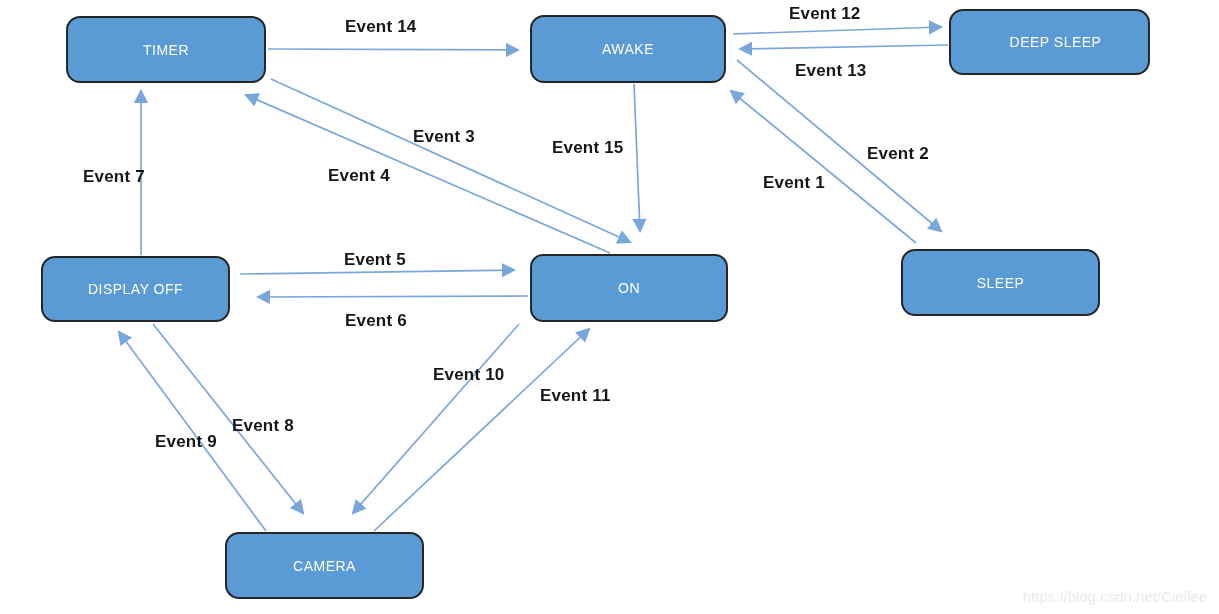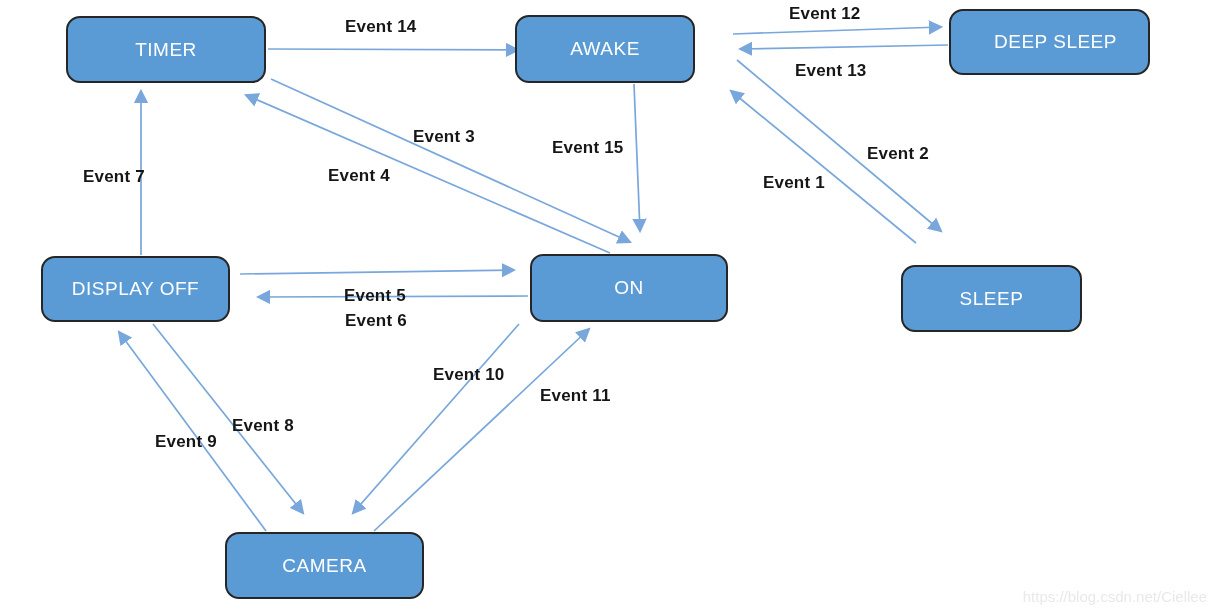--- a/index.html
+++ b/index.html
@@ -7,21 +7,21 @@
     position:relative;width:1219px;height:614px;background:#ffffff;overflow:hidden;
     font-family:"Liberation Sans", sans-serif;
   }
   #arrow-layer{position:absolute;left:0;top:0;width:1219px;height:614px;}
   .state{
     position:absolute;
     background:#5b9bd5;
     border:2.5px solid #262626;
     border-radius:14px;
     display:flex;align-items:center;justify-content:center;
-    color:#ffffff;font-size:19px;letter-spacing:0.5px;
+    color:#ffffff;font-size:14px;letter-spacing:0.5px;
     box-sizing:border-box;
   }
   .evt-label{
     position:absolute;
     color:#161616;font-size:17px;font-weight:bold;letter-spacing:0.2px;
     white-space:nowrap;
   }
   .watermark{
     position:absolute;right:12px;bottom:9px;
     color:#e9e9ec;font-size:15px;
@@ -67,44 +67,44 @@
     <line class="conn" x1="266" y1="531" x2="119" y2="332" marker-end="url(#arrowhead)"></line>
 
     <line class="conn" x1="519" y1="324" x2="353" y2="513" marker-end="url(#arrowhead)"></line>
 
     <line class="conn" x1="374" y1="531" x2="589" y2="329" marker-end="url(#arrowhead)"></line>
   </svg>
 
   <div class="state" style="left:66px;top:16px;width:200px;height:67px;">
     <span>TIMER</span>
   </div>
-  <div class="state" style="left:515px;top:15px;width:180px;height:68px;">
+  <div class="state" style="left:530px;top:15px;width:196px;height:68px;">
     <span>AWAKE</span>
   </div>
   <div class="state" style="left:949px;top:9px;width:201px;height:66px;padding-left:12px;">
     <span>DEEP SLEEP</span>
   </div>
   <div class="state" style="left:41px;top:256px;width:189px;height:66px;">
     <span>DISPLAY OFF</span>
   </div>
   <div class="state" style="left:530px;top:254px;width:198px;height:68px;border-radius:13px;">
     <span>ON</span>
   </div>
-  <div class="state" style="left:901px;top:249px;width:181px;height:67px;margin-top:16px;">
+  <div class="state" style="left:901px;top:249px;width:199px;height:67px;">
     <span>SLEEP</span>
   </div>
   <div class="state" style="left:225px;top:532px;width:199px;height:67px;">
     <span>CAMERA</span>
   </div>
 
   <div class="evt-label" style="left:763px;top:173px;">Event 1</div>
   <div class="evt-label" style="left:867px;top:144px;">Event 2</div>
   <div class="evt-label" style="left:413px;top:127px;">Event 3</div>
   <div class="evt-label" style="left:328px;top:166px;">Event 4</div>
-  <div class="evt-label" style="left:344px;top:250px;margin-top:36px;">Event 5</div>
+  <div class="evt-label" style="left:344px;top:250px;">Event 5</div>
   <div class="evt-label" style="left:345px;top:311px;">Event 6</div>
   <div class="evt-label" style="left:67px;top:167px;margin-left:16px;">Event 7</div>
   <div class="evt-label" style="left:232px;top:416px;">Event 8</div>
   <div class="evt-label" style="left:115px;top:432px;margin-left:40px;">Event 9</div>
   <div class="evt-label" style="left:433px;top:365px;">Event 10</div>
   <div class="evt-label" style="left:540px;top:386px;">Event 11</div>
   <div class="evt-label" style="left:789px;top:4px;">Event 12</div>
   <div class="evt-label" style="left:795px;top:61px;">Event 13</div>
   <div class="evt-label" style="left:345px;top:17px;">Event 14</div>
   <div class="evt-label" style="left:552px;top:138px;">Event 15</div>

